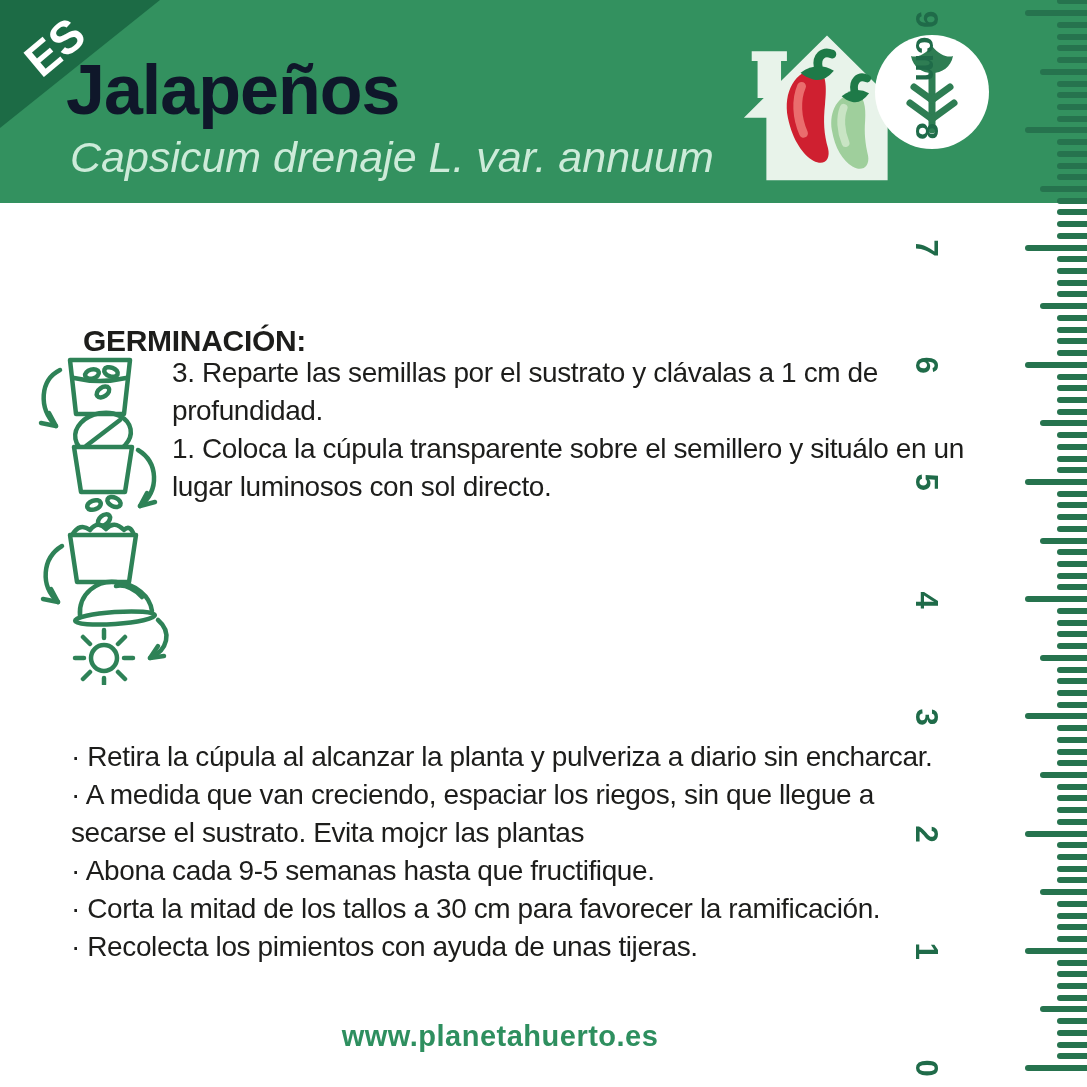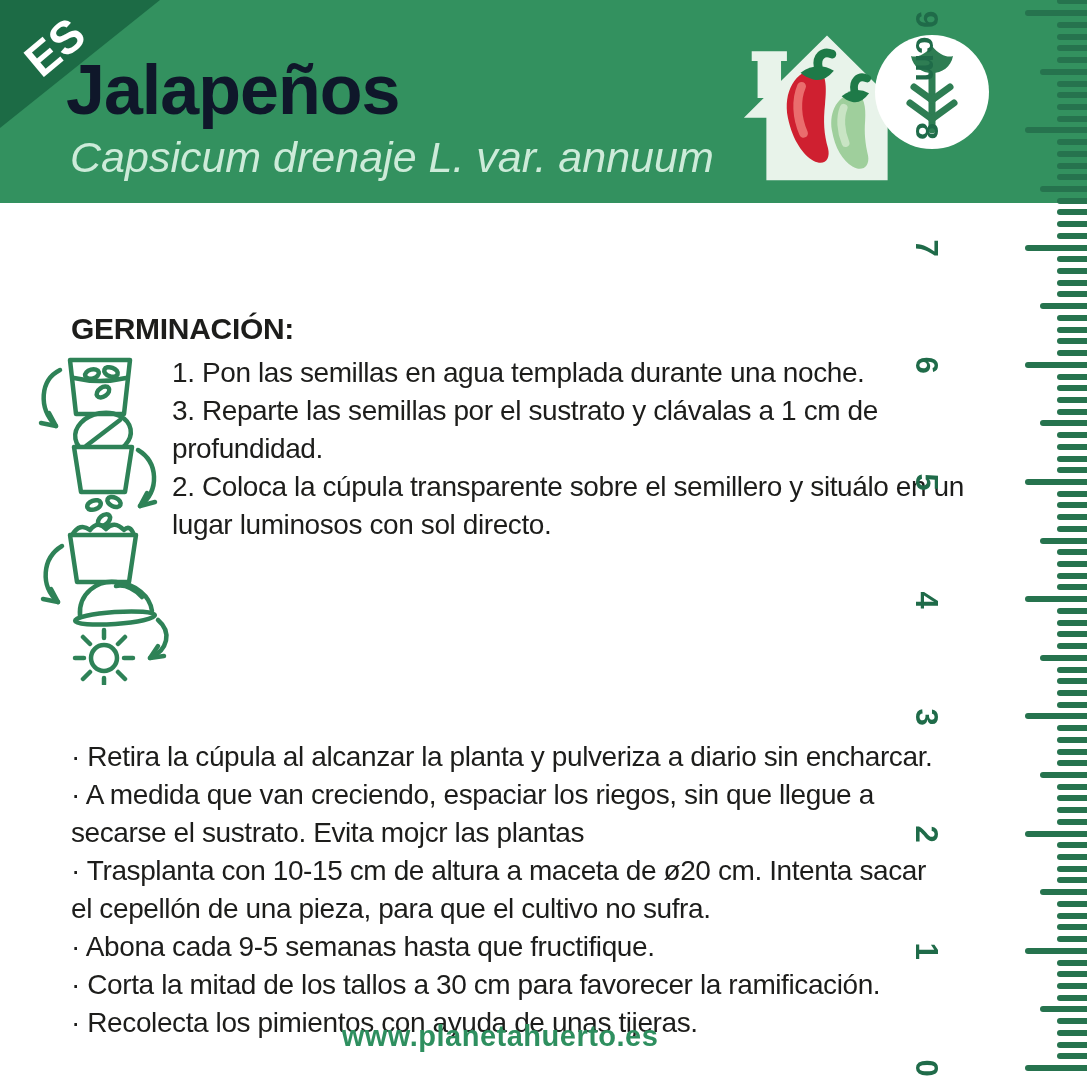--- a/index.html
+++ b/index.html
@@ -19,21 +19,21 @@
       color:#fff;font-weight:bold;font-size:46px;}
   .title{position:absolute;left:66px;top:55px;margin:0;color:#0f172a;font-size:70px;
          font-weight:bold;letter-spacing:-1px;line-height:1;}
   .subtitle{position:absolute;left:70px;top:136px;margin:0;color:var(--c-subtitle);
             font-size:43px;font-style:italic;line-height:1;font-weight:500;}
   .logo-house{position:absolute;left:732px;top:14px;}
   .logo-tree{position:absolute;left:872px;top:32px;}
 
   .body-text{font-size:28px;line-height:38px;letter-spacing:-0.4px;margin:0;white-space:pre-line;}
   .intro{position:absolute;left:71px;top:214px;width:950px;}
-  .h-bold{position:absolute;margin:0;font-size:30px;font-weight:bold;letter-spacing:-0.3px;}
+  .h-bold{position:absolute;margin:12px;font-size:30px;font-weight:bold;letter-spacing:-0.3px;}
   .germ-head{left:71px;top:312px;}
   .germ-icons{position:absolute;left:14px;top:350px;}
   .steps{position:absolute;left:172px;top:354px;width:850px;}
   .steps p{margin:0;}
   .note{position:absolute;left:172px;top:637px;width:860px;color:var(--c-muted);
         font-size:28px;line-height:33px;letter-spacing:-0.4px;margin:0;white-space:pre-line;}
   .care-head{left:71px;top:701px;}
   .care{position:absolute;left:71px;top:738px;width:955px;}
   .care p{margin:0;}
   .footer{position:absolute;left:0;top:1020px;width:1000px;text-align:center;margin:0;
@@ -131,34 +131,31 @@
       <path class="ln" d="M144,270 C158,282 154,300 136,308"></path>
       <path class="ln" d="M136,308 L144,296 M136,308 L150,306"></path>
     </g>
     <g>
       <circle class="ln" cx="90" cy="308" r="13"></circle>
       <path class="ln" d="M90,288 L90,280 M90,328 L90,334 M70,308 L61,308 M110,308 L119,308 M76,294 L69,287 M104,294 L111,287 M76,322 L69,329 M104,322 L111,329"></path>
     </g>
   </svg>
 
   <div class="steps">
-    <p class="body-text">1. Pon las semillas en agua templada durante una noche.</p>
     <p class="body-text">3. Reparte las semillas por el sustrato y clávalas a 1 cm de
 profundidad.</p>
-    <p class="body-text">2. Coloca la cúpula transparente sobre el semillero y situálo en un
+    <p class="body-text">1. Coloca la cúpula transparente sobre el semillero y situálo en un
 lugar luminosos con sol directo.</p>
   </div>
 
 
   <div class="care">
     <p class="body-text">· Retira la cúpula al alcanzar la planta y pulveriza a diario sin encharcar.</p>
     <p class="body-text">· A medida que van creciendo, espaciar los riegos, sin que llegue a
 secarse el sustrato. Evita mojcr las plantas</p>
-    <p class="body-text">· Trasplanta con 10-15 cm de altura a maceta de ø20 cm. Intenta sacar
-el cepellón de una pieza, para que el cultivo no sufra.</p>
     <p class="body-text">· Abona cada 9-5 semanas hasta que fructifique.</p>
     <p class="body-text">· Corta la mitad de los tallos a 30 cm para favorecer la ramificación.</p>
     <p class="body-text">· Recolecta los pimientos con ayuda de unas tijeras.</p>
   </div>
 
   <p class="footer">www.planetahuerto.es</p>
 
   <div class="ruler">
     <div>
         <div class="tick cm" style="top: 1065px;"></div>

